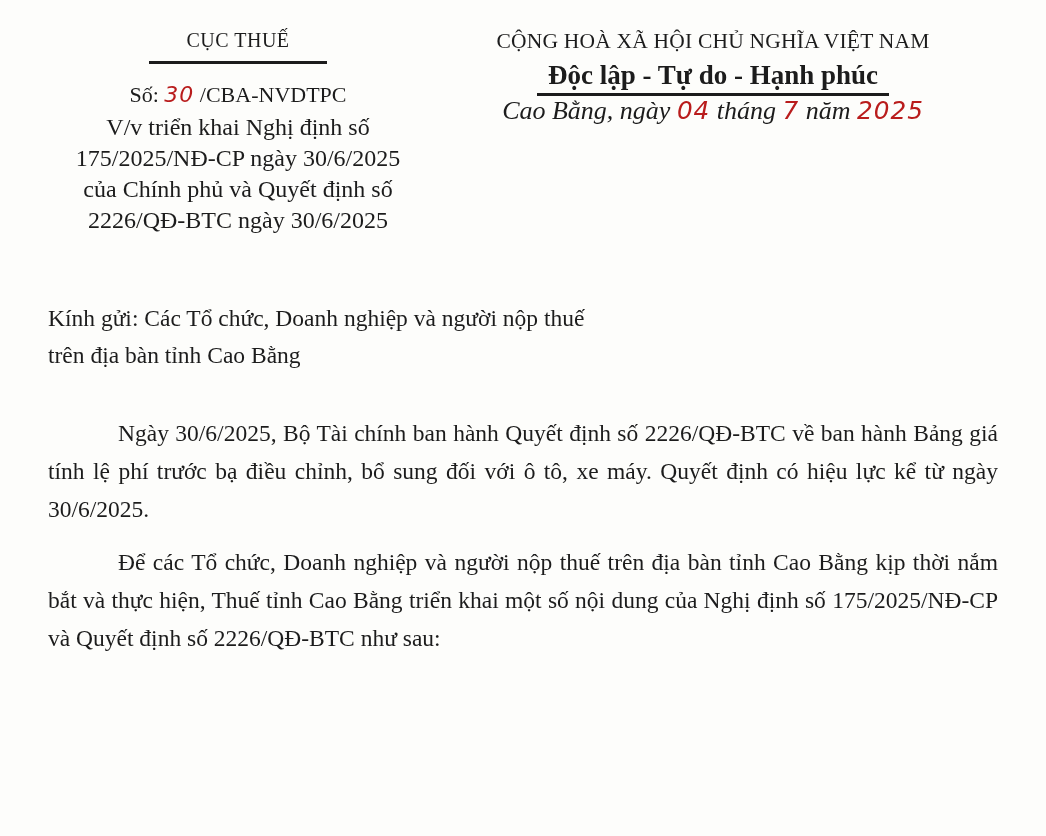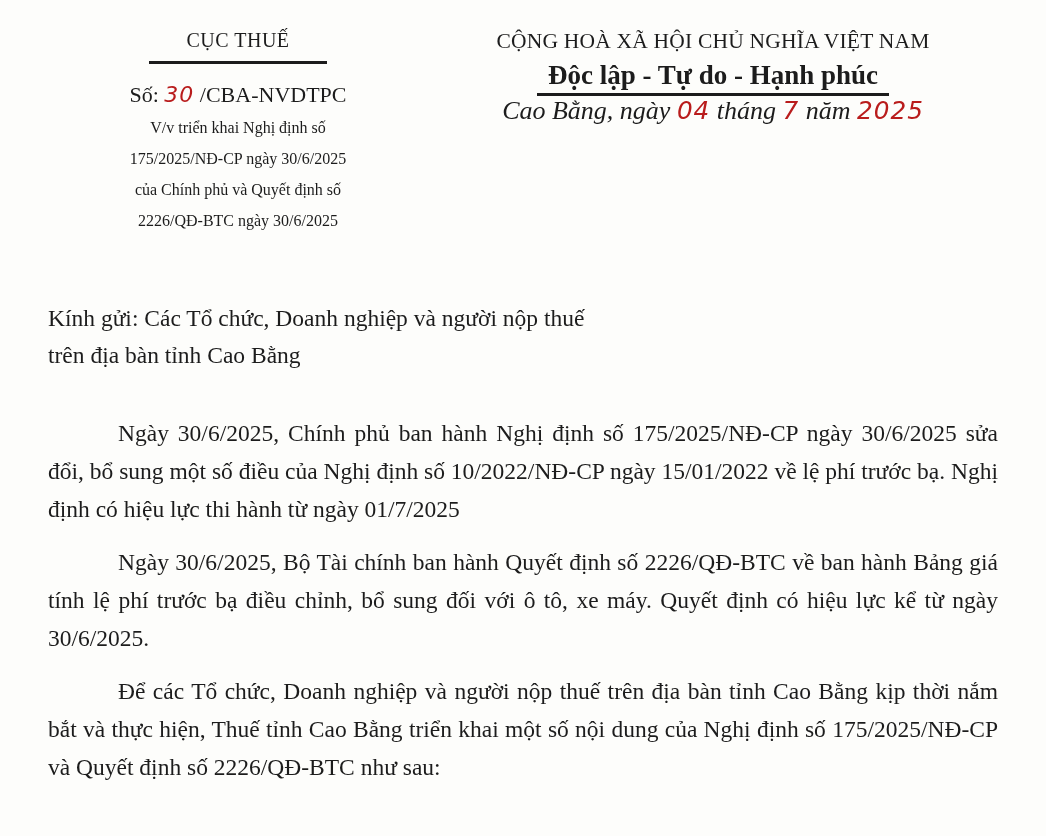--- a/index.html
+++ b/index.html
@@ -19,21 +19,21 @@
   .header { display:flex; align-items:flex-start; }
   .header-left {
     width:380px;
     text-align:center;
     flex-shrink:0;
   }
   .org-parent { font-size:20px; line-height:28px; letter-spacing:0.5px; }
   .org-name   { font-size:21px; line-height:30px; font-weight:bold; letter-spacing:0.3px; }
   .rule-left  { width:178px; height:3px; background:#1c1c1c; margin:7px auto 0 auto; }
   .doc-number { margin-top:17px; font-size:22px; line-height:28px; }
-  .subject    { margin-top:3px; font-size:16px; line-height:31px; }
+  .subject    { margin-top:3px; font-size:24px; line-height:31px; }
   .header-right { flex:1; text-align:center; }
   .national-title { font-size:21.5px; font-weight:normal; line-height:30px; letter-spacing:0.2px; }
   .national-motto { font-size:27px; font-weight:bold; line-height:32px; margin-top:3px; }
   .rule-right { width:352px; height:3px; background:#1c1c1c; margin:2px auto 0 auto; }
   .dateline { font-size:26px; font-style:italic; line-height:30px; }
   
   .handwrite {
     font-family:"DejaVu Sans", sans-serif;
     font-style:italic;
     color:#b91c1c;
@@ -95,18 +95,17 @@
     </div>
 
   </div>
 
   <div class="salutation">
     <div>Kính gửi: Các Tổ chức, Doanh nghiệp và người nộp thuế</div>
     <div>trên địa bàn tỉnh Cao Bằng</div>
   </div>
 
   <div class="body-block">
-    <p>Ngày 30/6/2025, Chính phủ ban hành Nghị định số 175/2025/NĐ-CP ngày 30/6/2025 sửa đổi, bổ sung một số điều của Nghị định số 10/2022/NĐ-CP ngày 15/01/2022 về lệ phí trước bạ. Nghị định có hiệu lực thi hành từ ngày 01/7/2025</p>
     <p>Ngày 30/6/2025, Bộ Tài chính ban hành Quyết định số 2226/QĐ-BTC về ban hành Bảng giá tính lệ phí trước bạ điều chỉnh, bổ sung đối với ô tô, xe máy. Quyết định có hiệu lực kể từ ngày 30/6/2025.</p>
     <p>Để các Tổ chức, Doanh nghiệp và người nộp thuế trên địa bàn tỉnh Cao Bằng kịp thời nắm bắt và thực hiện, Thuế tỉnh Cao Bằng triển khai một số nội dung của Nghị định số 175/2025/NĐ-CP và Quyết định số 2226/QĐ-BTC như sau:</p>
   </div>
 
 </div>
 
 </body></html>

